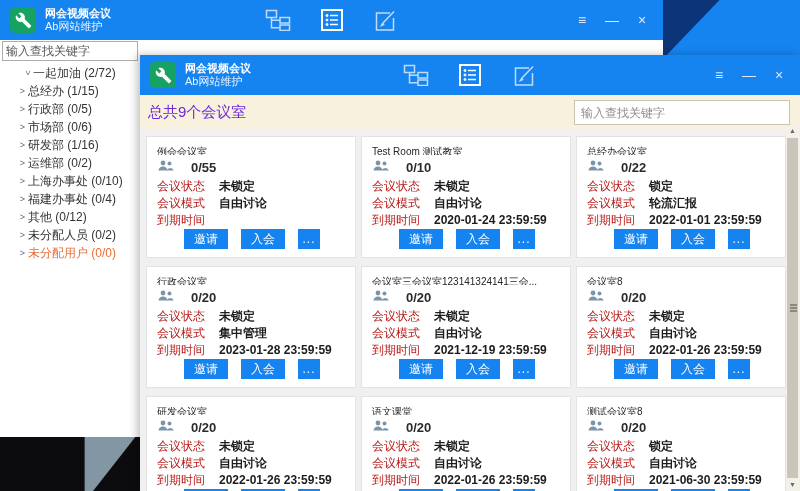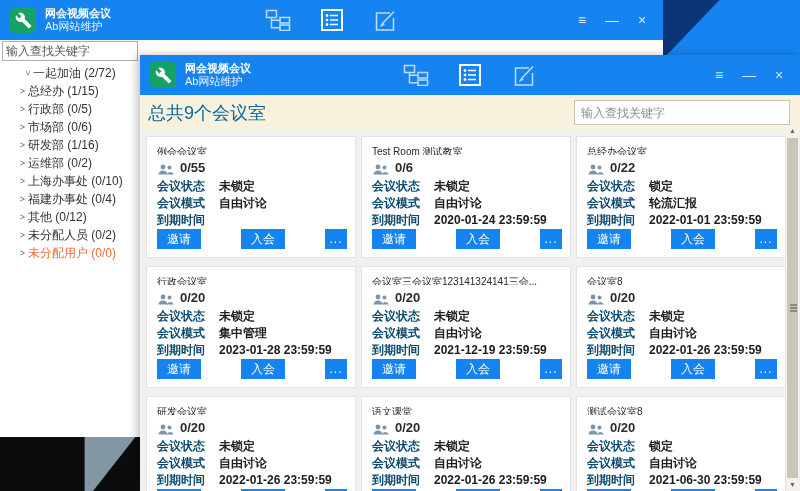--- a/index.html
+++ b/index.html
@@ -46,39 +46,39 @@
   .tree li.lv0 { padding-left:22px; font-weight:400; }
   .tree li.lv1 { padding-left:17px; }
   .tree li.hl .lbl { color:#e8703a; }
   .tree li .chev.open { transform:rotate(90deg); }
 
   
   .win-front { position:absolute; left:140px; top:55px; width:660px; height:436px;
     background:#f0f0f0; box-shadow:-3px 0 8px rgba(0,0,0,.25); }
   .beigebar { position:absolute; left:0; top:40px; right:0; height:35px; background:#f8f1dd;
     display:flex; align-items:center; }
-  .summary { margin-left:8px; font-size:18px; color:#0369a1; }
+  .summary { margin-left:8px; font-size:15px; color:#6d28d9; }
   .room-search { position:absolute; right:10px; top:5px; width:216px; height:25px;
     border:1px solid #c9c4b4; background:#fff; font-size:12px; padding:0 6px; color:#333; outline:none; }
   .room-search::placeholder { color:#8d8d8d; }
 
   .cards { position:absolute; left:0; top:75px; right:14px; bottom:0; overflow:hidden;
     padding:6px 0 0 6px; display:grid; grid-template-columns:210px 210px 210px;
     grid-auto-rows:122px; gap:8px 5px; }
   .card { background:#fff; border:1px solid #e3e3e3; padding:6px 8px 6px 10px;
     display:flex; flex-direction:column; overflow:hidden; }
   .room-name { font-size:10px; font-weight:400; color:#252525; white-space:nowrap;
     overflow:hidden; margin:2px 0 4px 0; }
-  .count-row { display:flex; align-items:flex-end; gap:6px; margin:1px 0 3px 1px; }
+  .count-row { display:flex; align-items:flex-start; gap:17px; margin:1px 0 3px 1px; }
   .count-row svg { width:16px; height:11px; }
   .count { font-size:13px; font-weight:700; color:#2b2b2b; }
   .kv { display:flex; font-size:12px; line-height:17px; }
-  .kv .k { width:52px; color:#0c4a6e; flex:0 0 auto;font-weight:bold; }
+  .kv .k { width:52px; color:#b91c1c; flex:0 0 auto; }
   .kv .v { margin-left:10px; font-weight:700; color:#1c1c1c; white-space:nowrap; }
-  .btnrow { margin-top:auto; display:flex; justify-content:space-between; gap:23px; padding:0 0 2px 0; }
+  .btnrow { margin-top:auto; display:flex; justify-content:center; gap:13px; padding:0 0 2px 0; }
   .cbtn { min-width:44px; height:20px; background:#1584f0; color:#fff; border:none;
     font-size:12px; padding:0 8px; cursor:pointer; font-family:inherit; }
   .cbtn.more { min-width:22px; padding:0 4px; letter-spacing:1px; }
 
   
   .sbar { position:absolute; top:70px; right:1px; width:13px; bottom:0; background:#f3f1ea; }
   .sbar .arr { position:absolute; left:0; width:13px; height:12px; color:#6b675d;
     font-size:7px; text-align:center; line-height:12px; }
   .sbar .arr.up { top:0; } .sbar .arr.dn { bottom:0; }
   .sbar .thumb { position:absolute; left:1px; right:1px; top:13px; bottom:13px; background:#c9c5bb; }
@@ -285,21 +285,21 @@
     <div class="room-name">Test Room 测试教室</div>
     <div class="count-row">
       <svg viewBox="0 0 16 11">
         <g fill="#7d93aa">
           <circle cx="5" cy="3" r="2.4"></circle>
                 <path d="M0.5 10.5 a4.5 4 0 0 1 9 0 z"></path>
           <circle cx="11.5" cy="3.4" r="2"></circle>
                 <path d="M8.8 10.5 a3.6 3.4 0 0 1 7 0 z"></path>
         </g>
       </svg>
-      <span class="count">0/6</span>
+      <span class="count">0/10</span>
     </div>
     <div class="kv">
             <span class="k">会议状态</span>
             <span class="v st">未锁定</span>
           </div>
     <div class="kv">
             <span class="k">会议模式</span>
             <span class="v md">自由讨论</span>
           </div>
     <div class="kv">

